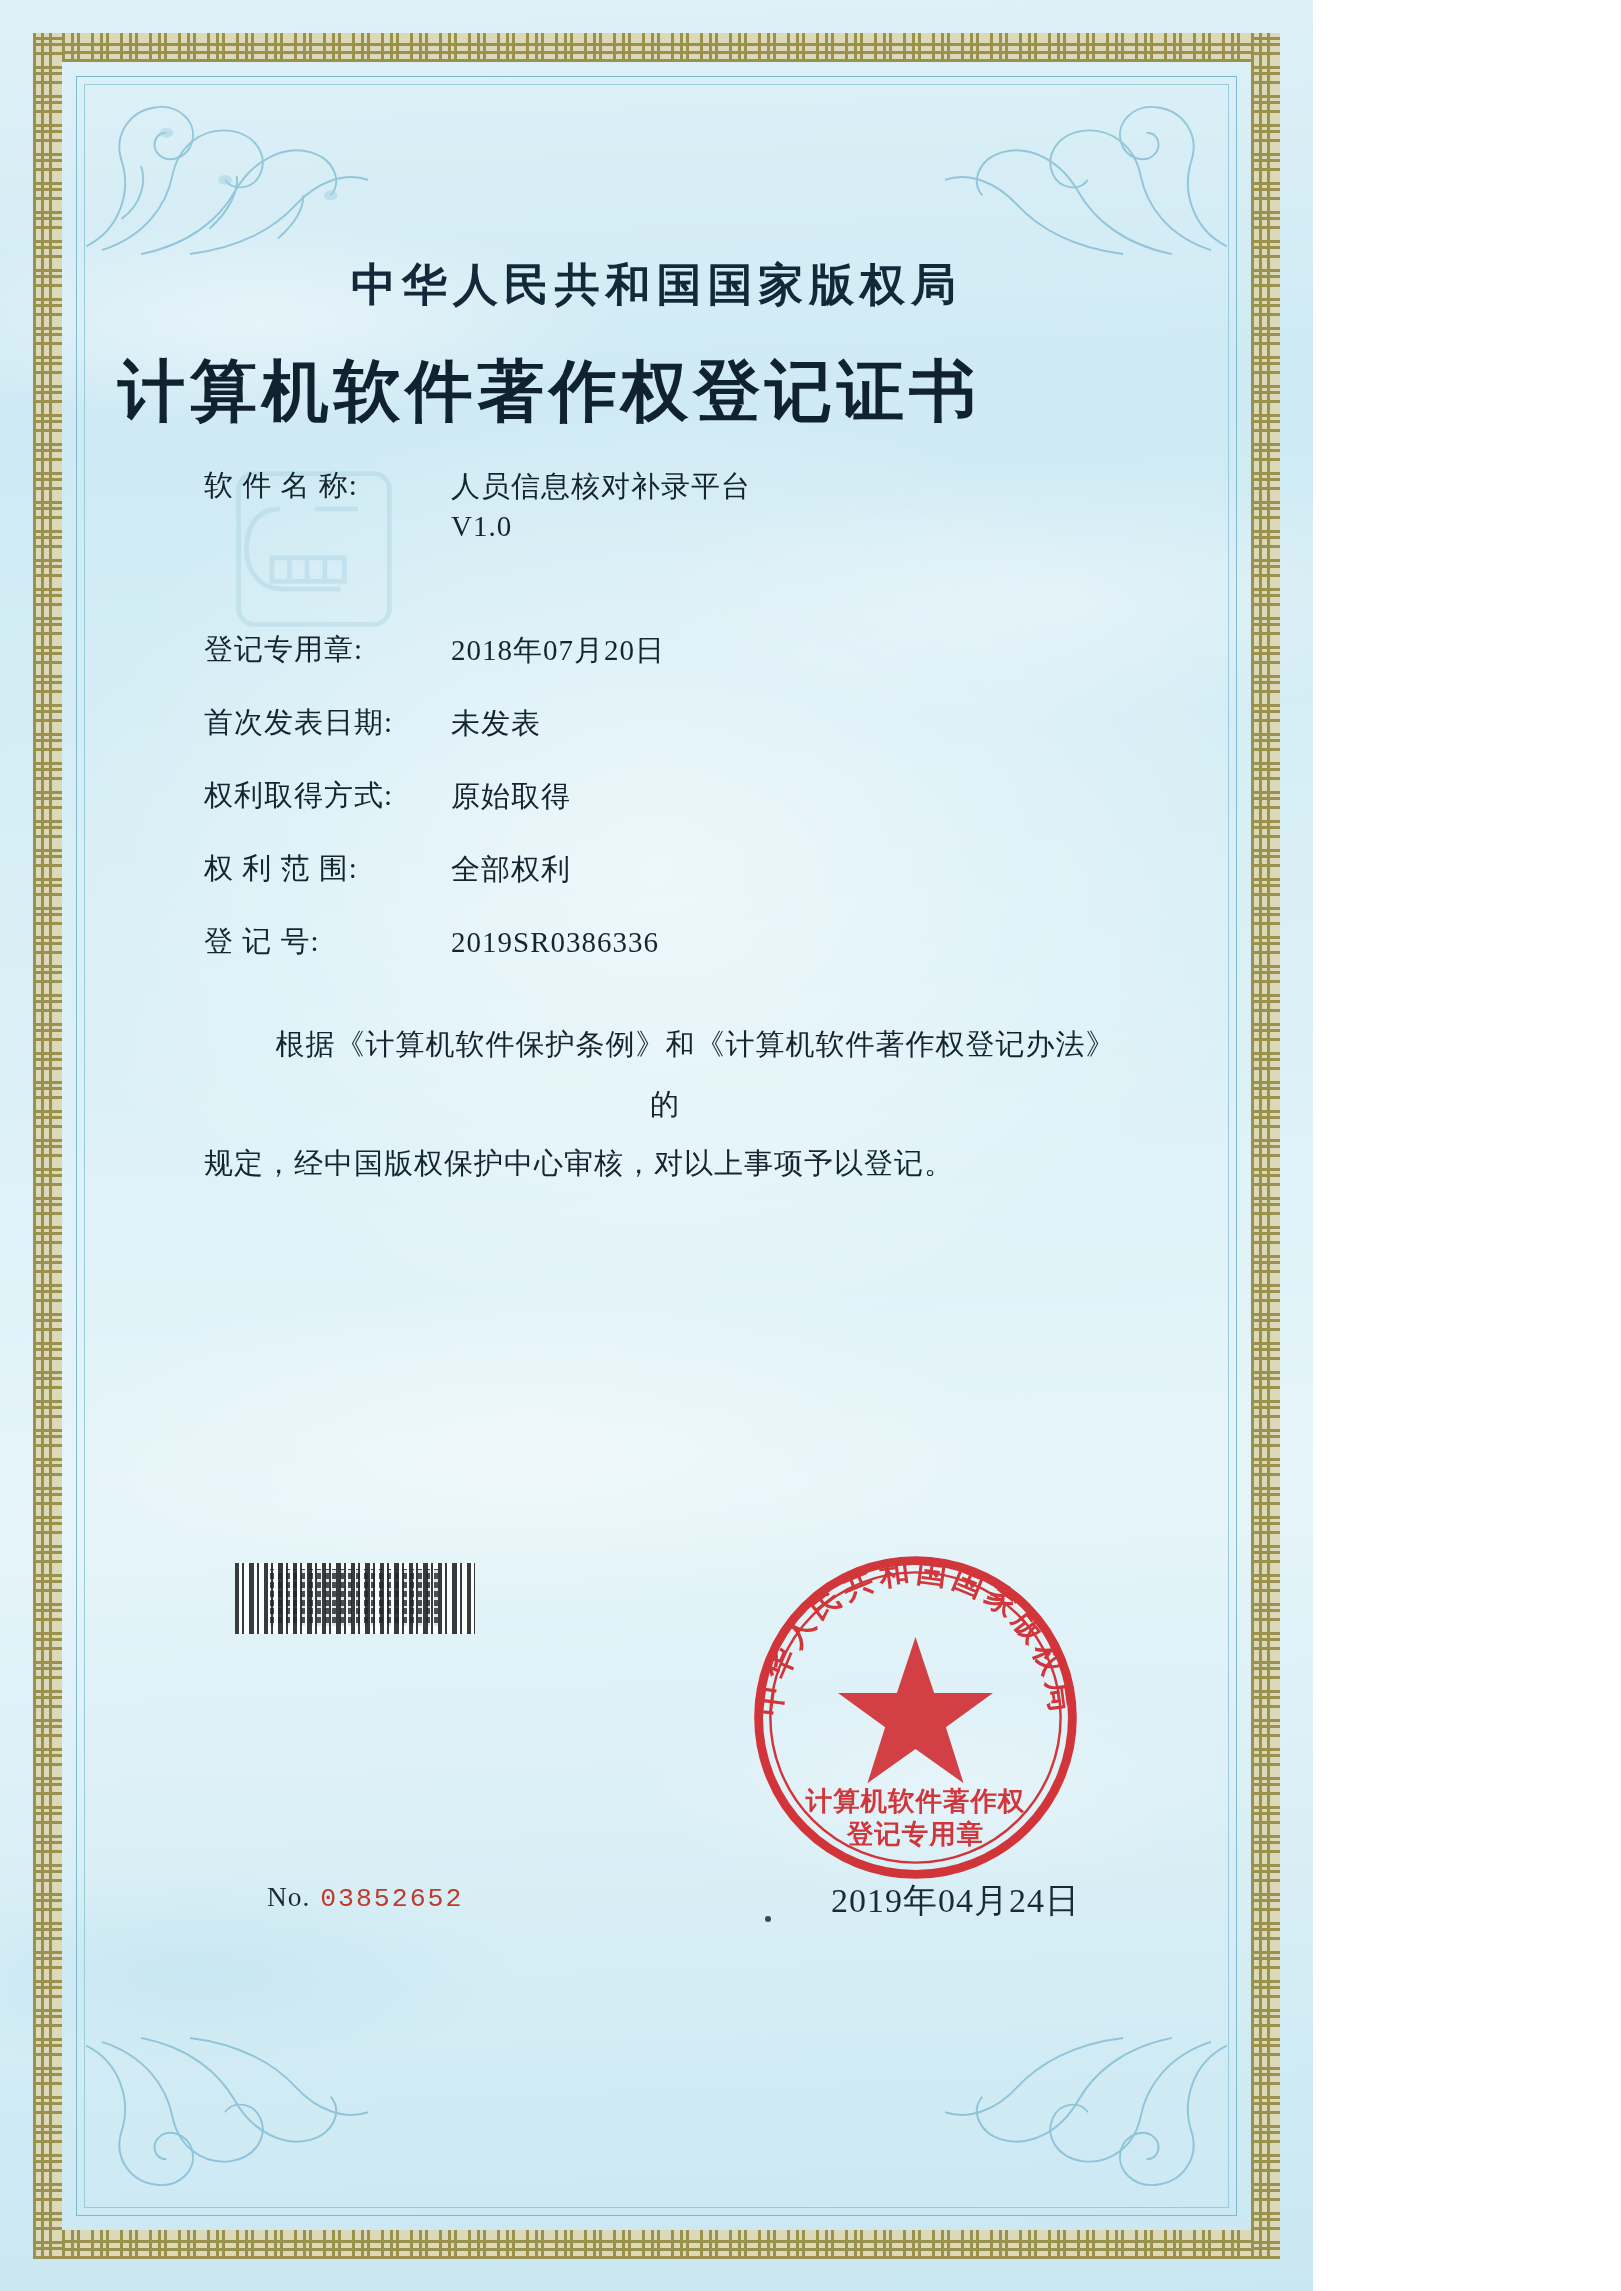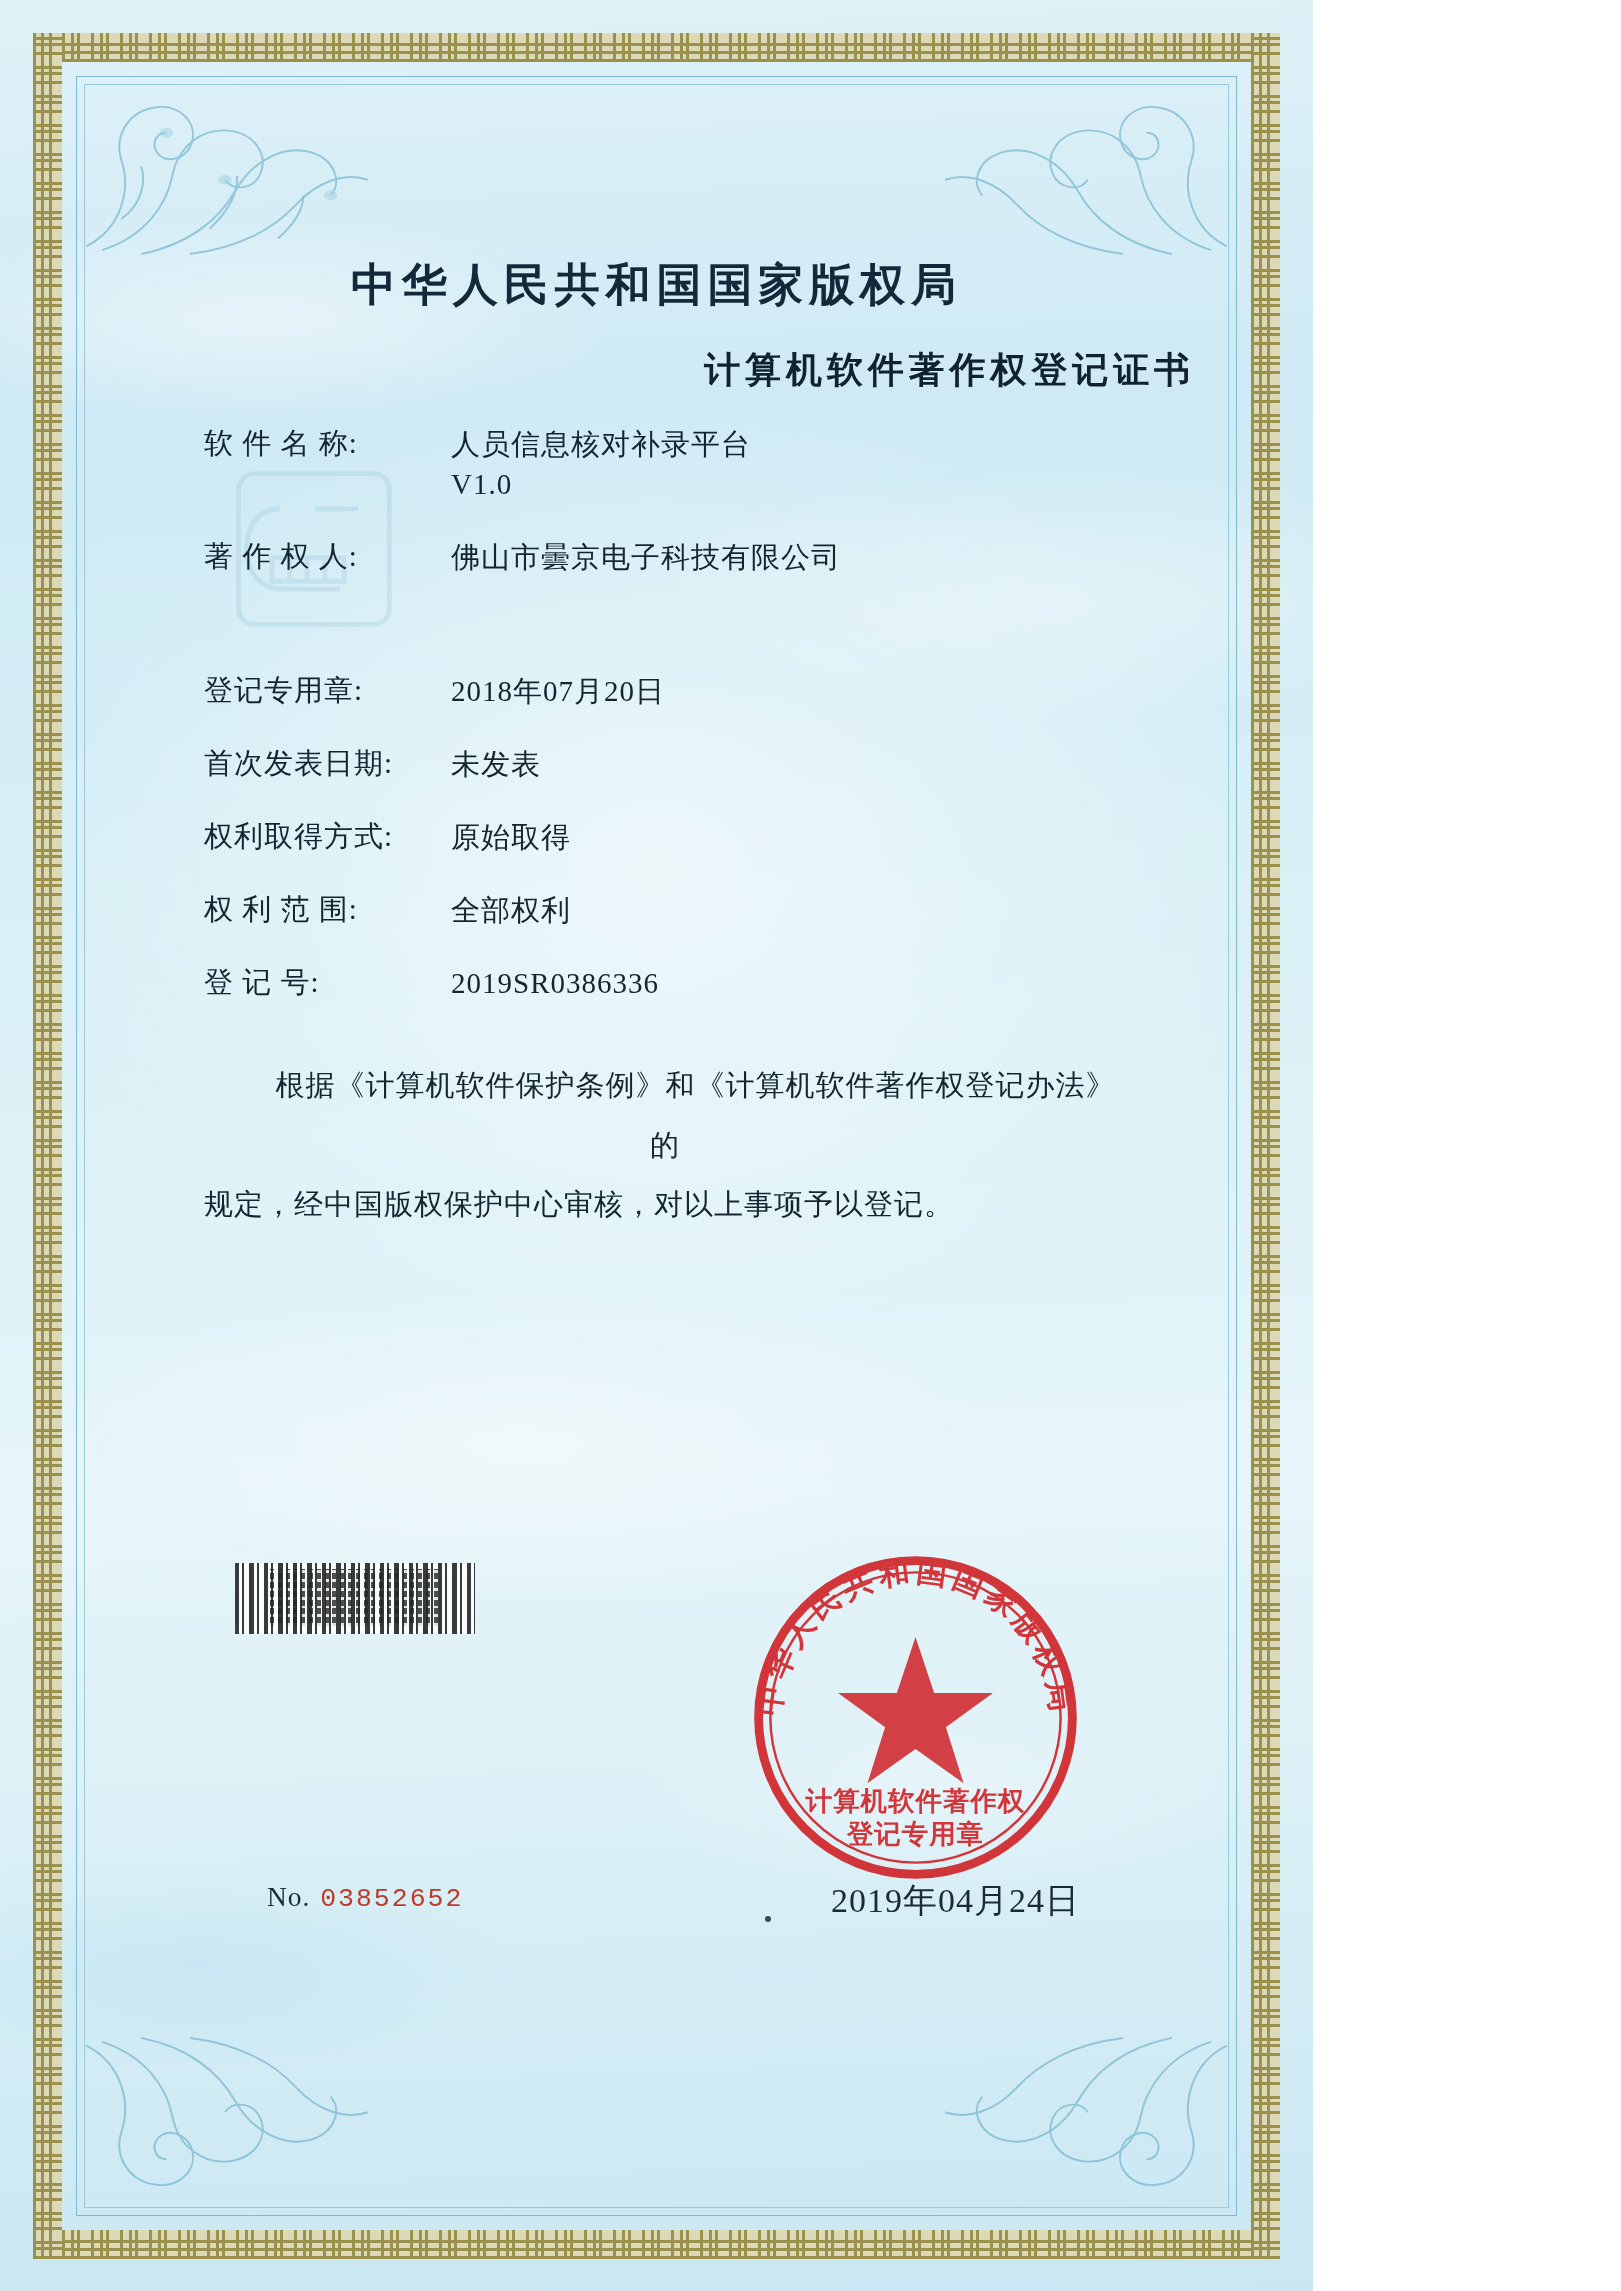--- a/index.html
+++ b/index.html
@@ -136,23 +136,23 @@
   .title-main {
     text-align: center;
     font-family: "Liberation Serif", serif;
     font-size: 45px;
     font-weight: 700;
     letter-spacing: 5.9px;
     color: #12293a;
     margin-top: 137px;
   }
   .title-sub {
-    text-align: right;
+    text-align: left;
     font-family: "Liberation Serif", serif;
-    font-size: 36px;
+    font-size: 67px;
     font-weight: 700;
     letter-spacing: 4.9px;
     color: #10222f;
     margin-top: 31px;
   }
 
   .cert-no {
     text-align: right;
     margin-top: 35px;
     padding-right: 21.6px;
@@ -364,24 +364,20 @@
     <div class="fields">
 
       <div class="field-row">
         <div class="field-label">软 件 名 称:</div>
         <div class="field-value">
           <span>人员信息核对补录平台</span>
           <span class="line2">V1.0</span>
         </div>
       </div>
 
-      <div class="field-row tight">
-        <div class="field-label">著 作 权 人:</div>
-        <div class="field-value">佛山市曇京电子科技有限公司</div>
-      </div>
 
       <div class="gap-block"></div>
 
       <div class="field-row">
         <div class="field-label">登记专用章:</div>
         <div class="field-value">2018年07月20日</div>
       </div>
 
       <div class="field-row">
         <div class="field-label">首次发表日期:</div>

